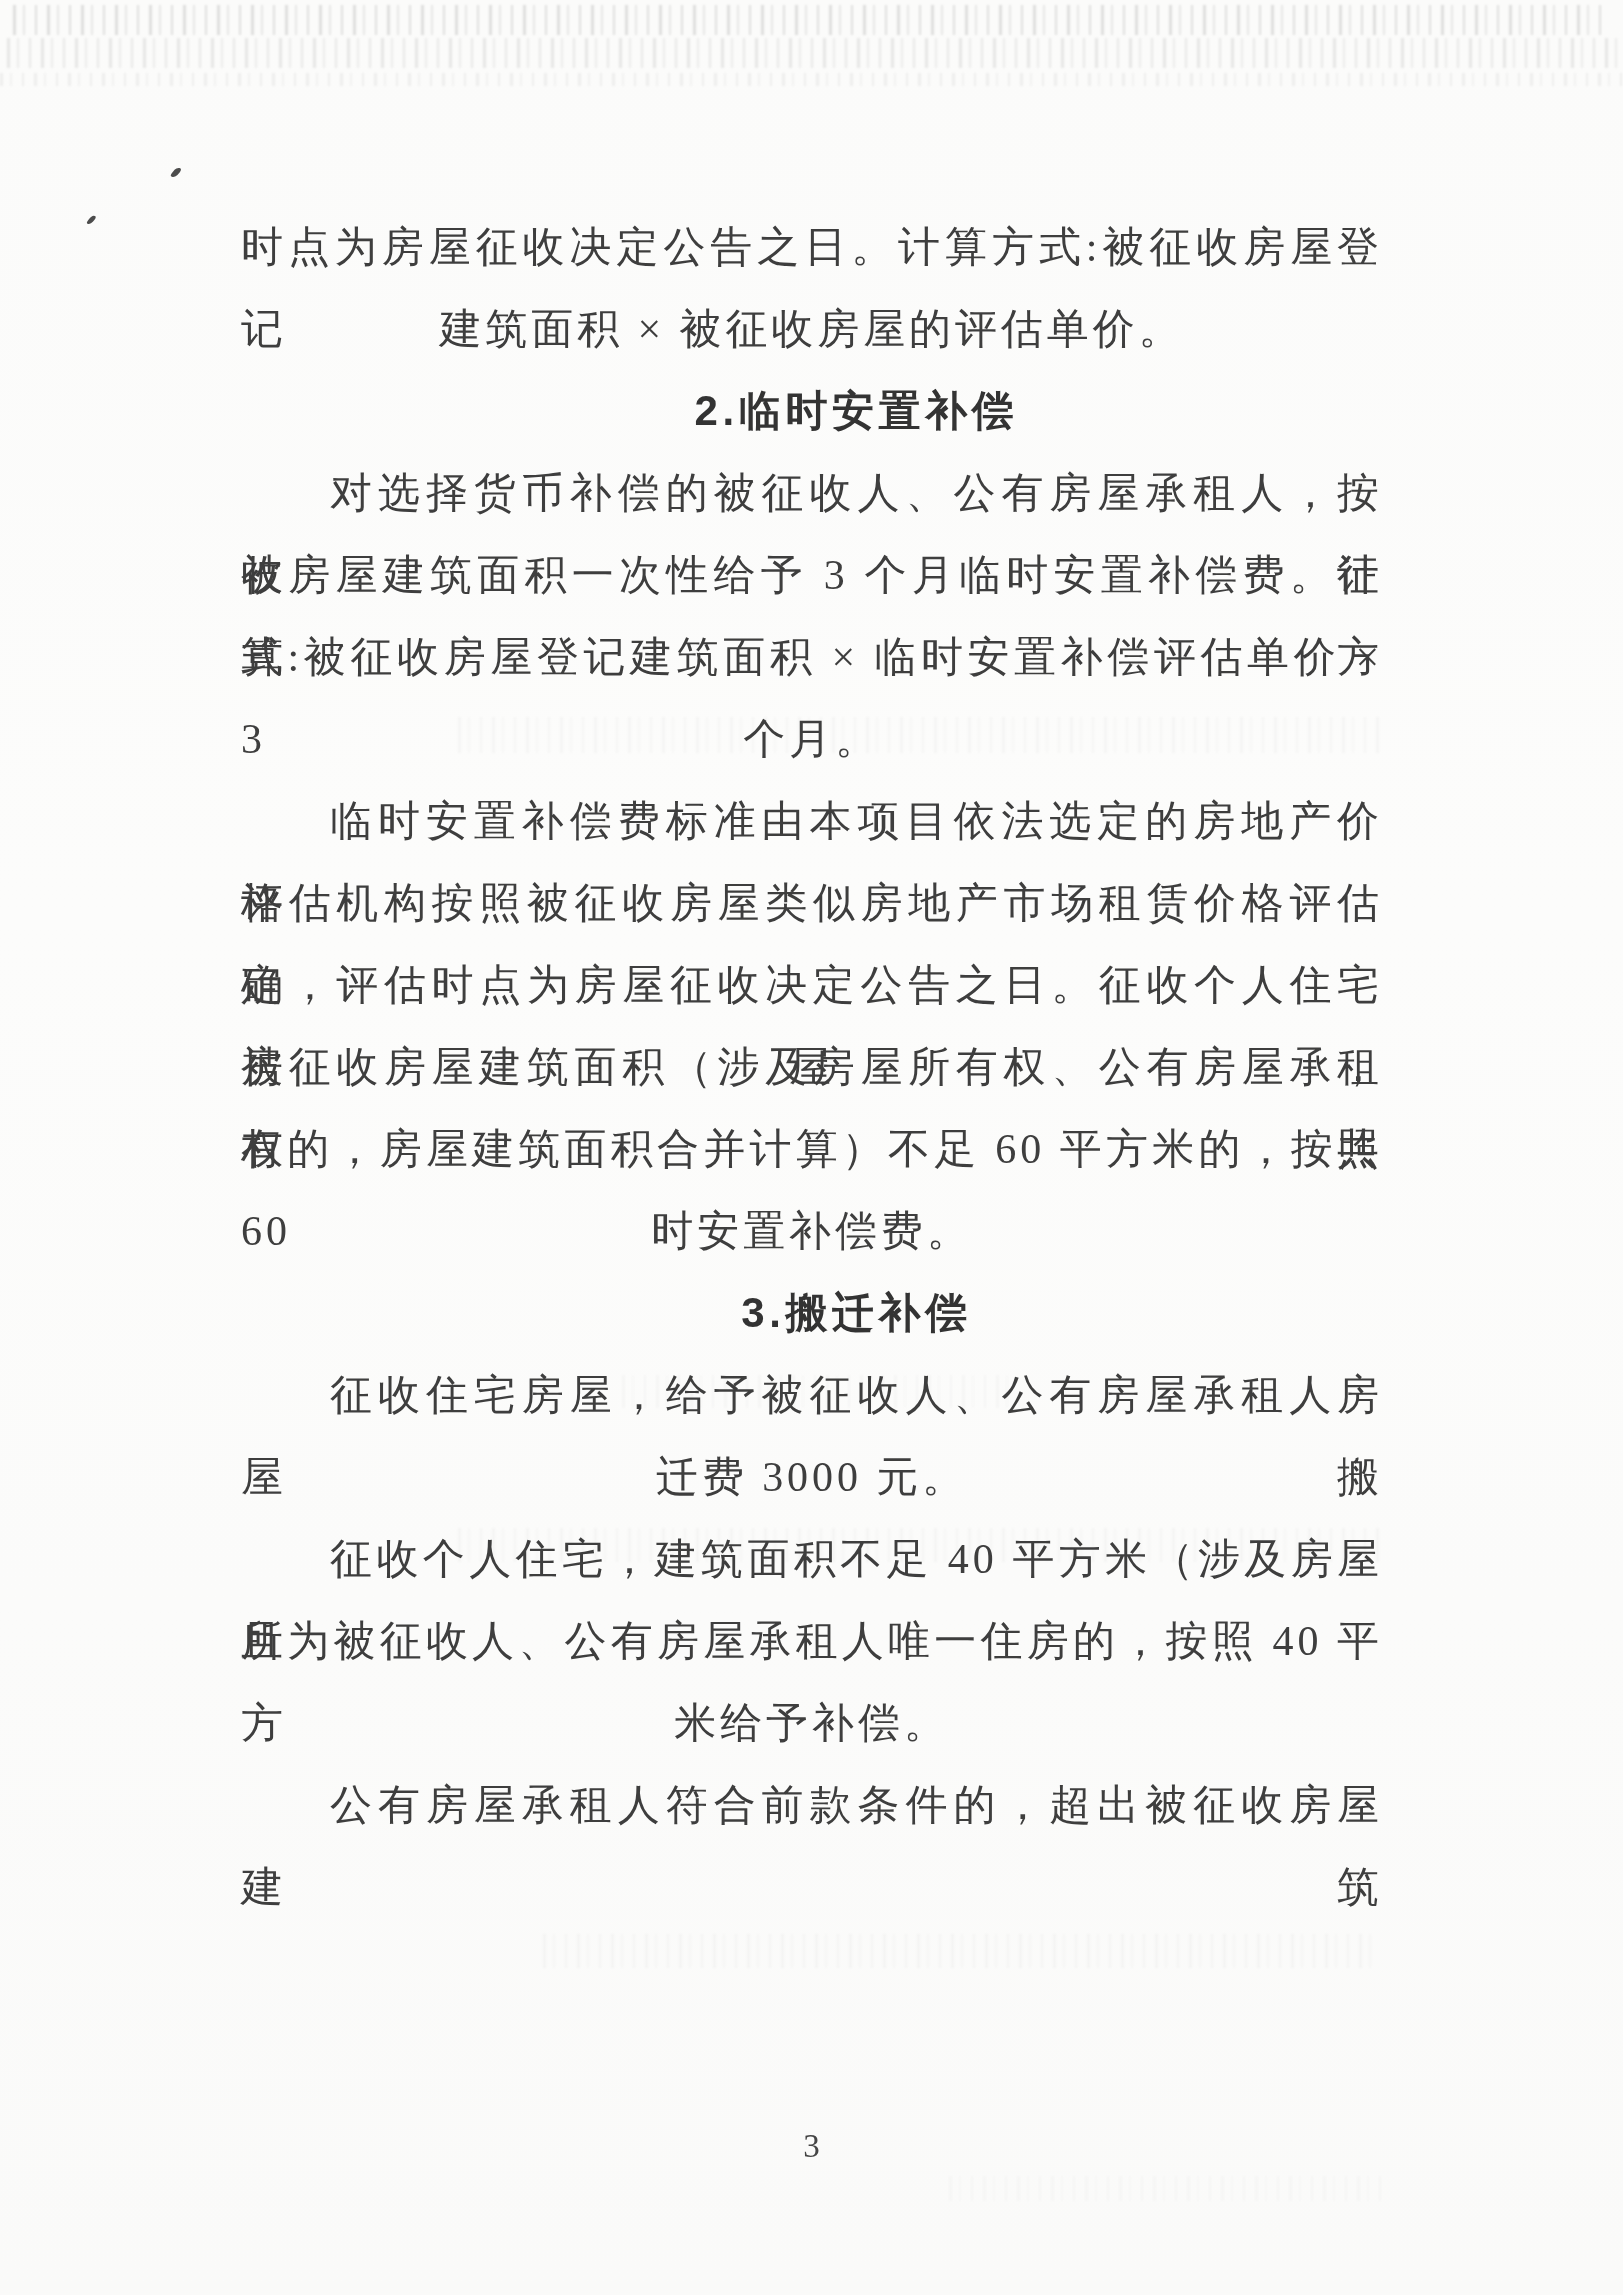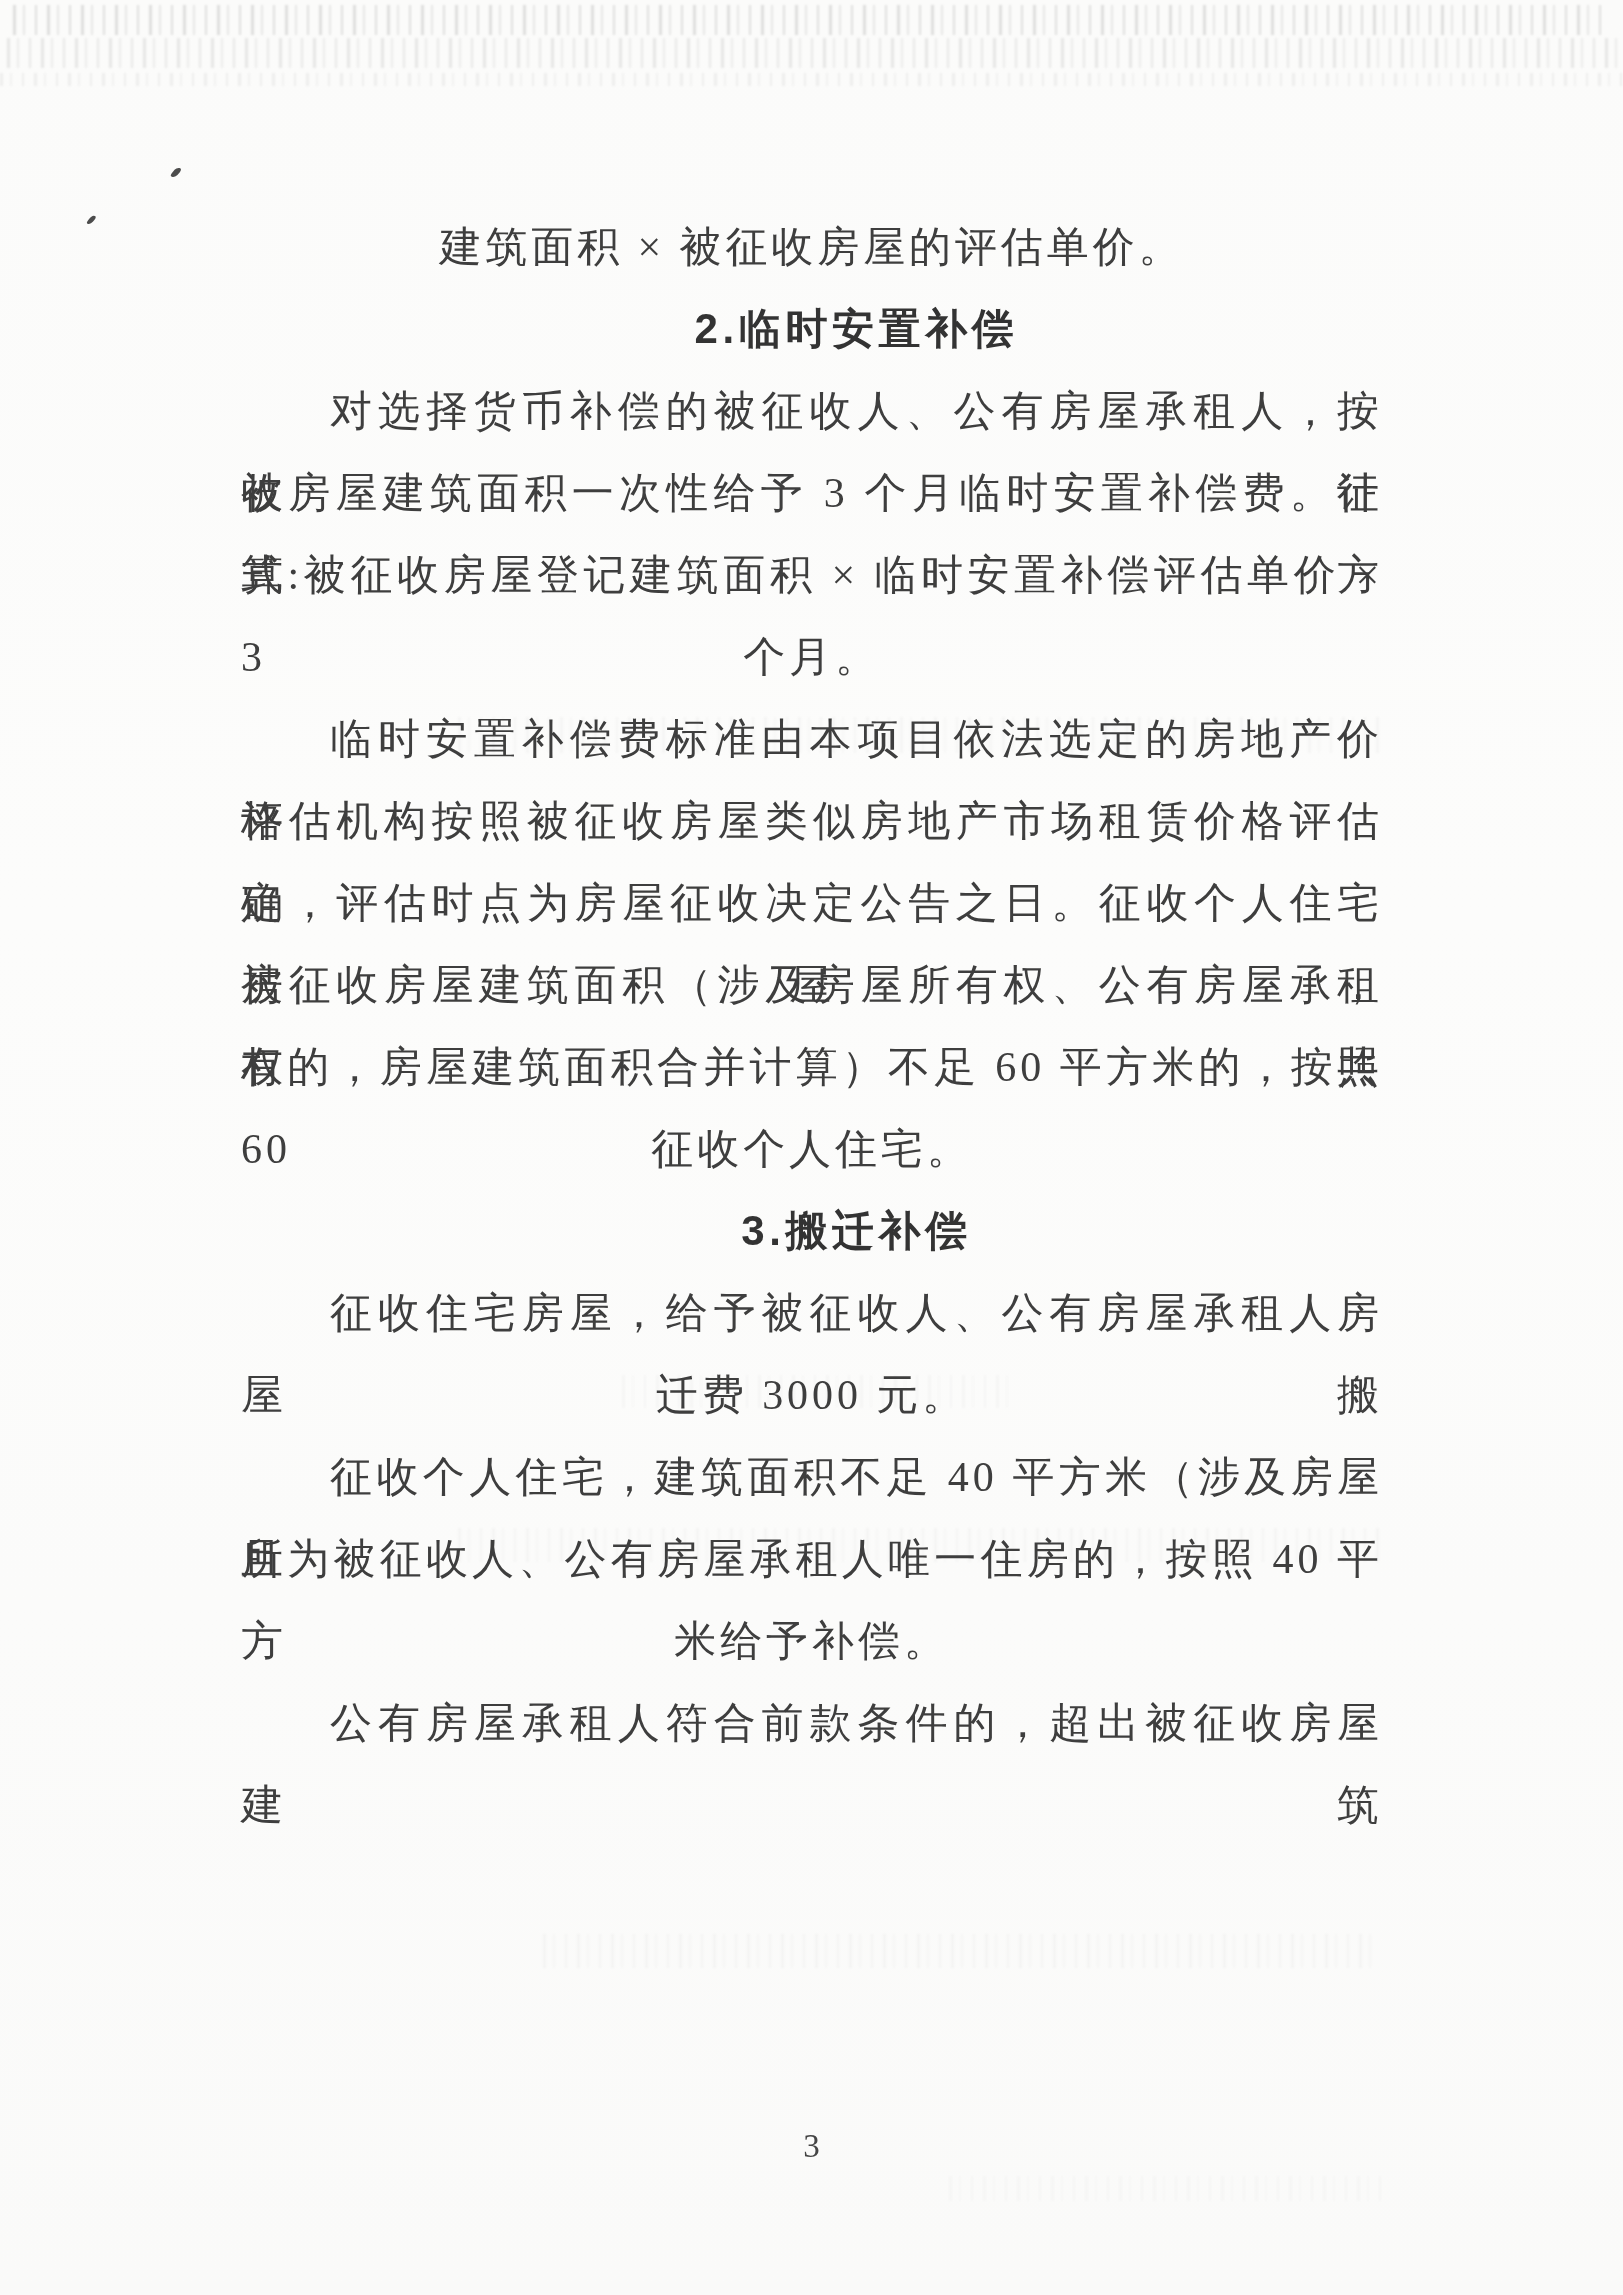--- a/index.html
+++ b/index.html
@@ -91,32 +91,33 @@
   <div class="ghost-row" style="left:458px; top:717px; width:923px; height:36px; opacity:0.10;"></div>
   <div class="ghost-row" style="left:622px; top:1375px; width:393px; height:33px; opacity:0.08;"></div>
   <div class="ghost-row" style="left:458px; top:1528px; width:923px; height:34px; opacity:0.10;"></div>
   <div class="ghost-row" style="left:543px; top:1934px; width:838px; height:34px; opacity:0.10;"></div>
   <div class="ghost-row" style="left:949px; top:2176px; width:432px; height:25px; opacity:0.07;"></div>
 
   <div class="ink-speck" style="left:173px; top:167px;"></div>
   <div class="ink-speck" style="left:89px; top:215px; width:5.2px; height:9.8px;"></div>
 
   <div class="content">
+      <div class="line fill">时点为房屋征收决定公告之日。计算方式:被征收房屋登记</div>
       <div class="line">建筑面积 × 被征收房屋的评估单价。</div>
       <div class="line heading indent">2.临时安置补偿</div>
       <div class="line indent fill">对选择货币补偿的被征收人、公有房屋承租人，按被征</div>
       <div class="line fill">收房屋建筑面积一次性给予 3 个月临时安置补偿费。计算方</div>
       <div class="line fill">式:被征收房屋登记建筑面积 × 临时安置补偿评估单价 × 3</div>
       <div class="line">个月。</div>
       <div class="line indent fill">临时安置补偿费标准由本项目依法选定的房地产价格</div>
       <div class="line fill">评估机构按照被征收房屋类似房地产市场租赁价格评估确</div>
       <div class="line fill">定，评估时点为房屋征收决定公告之日。征收个人住宅房屋，</div>
       <div class="line fill">被征收房屋建筑面积（涉及房屋所有权、公有房屋承租权共</div>
       <div class="line fill">有的，房屋建筑面积合并计算）不足 60 平方米的，按照 60</div>
-      <div class="line">征收个人住宅。</div>
+      <div class="line">时安置补偿费。</div>
       <div class="line heading indent">3.搬迁补偿</div>
       <div class="line indent fill">征收住宅房屋，给予被征收人、公有房屋承租人房屋搬</div>
       <div class="line">迁费 3000 元。</div>
       <div class="line indent fill">征收个人住宅，建筑面积不足 40 平方米（涉及房屋所</div>
       <div class="line fill">且为被征收人、公有房屋承租人唯一住房的，按照 40 平方</div>
       <div class="line">米给予补偿。</div>
       <div class="line indent fill">公有房屋承租人符合前款条件的，超出被征收房屋建筑</div>
     </div>
 
   <div class="page-number">3</div>

